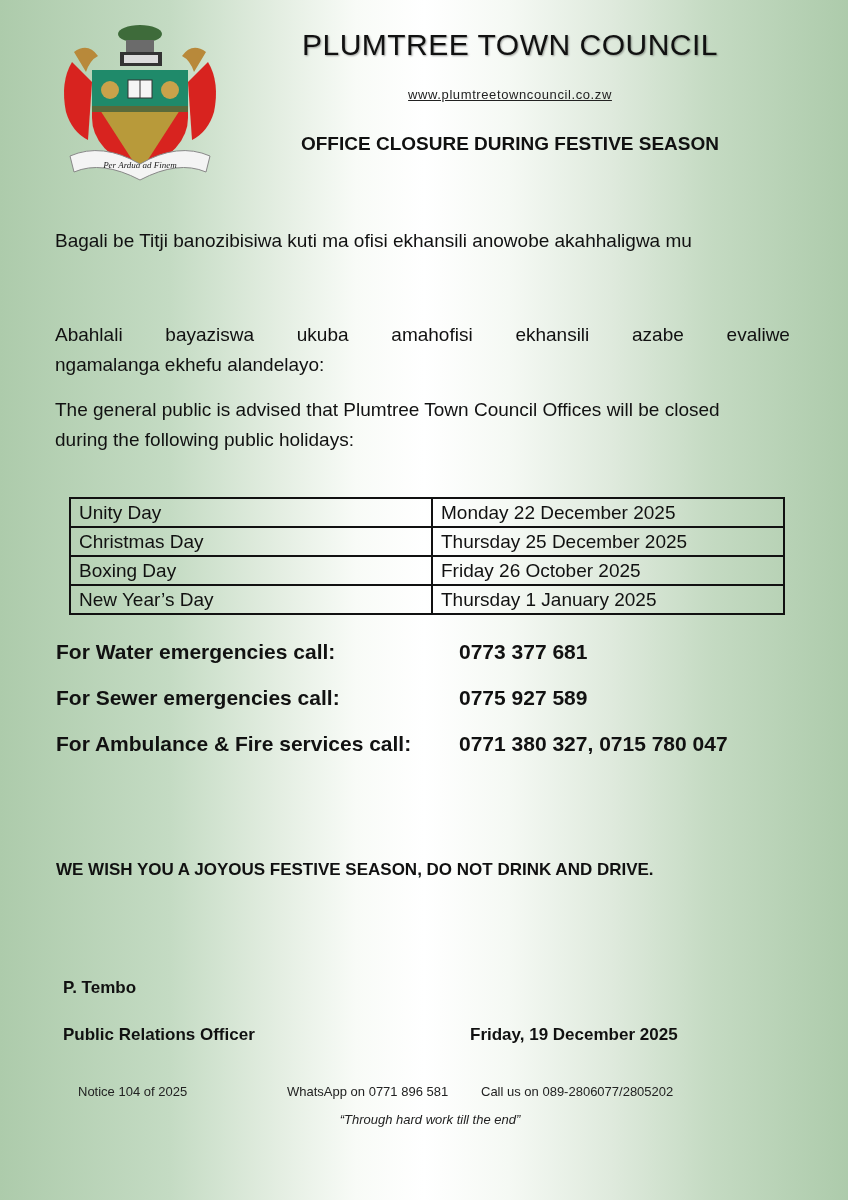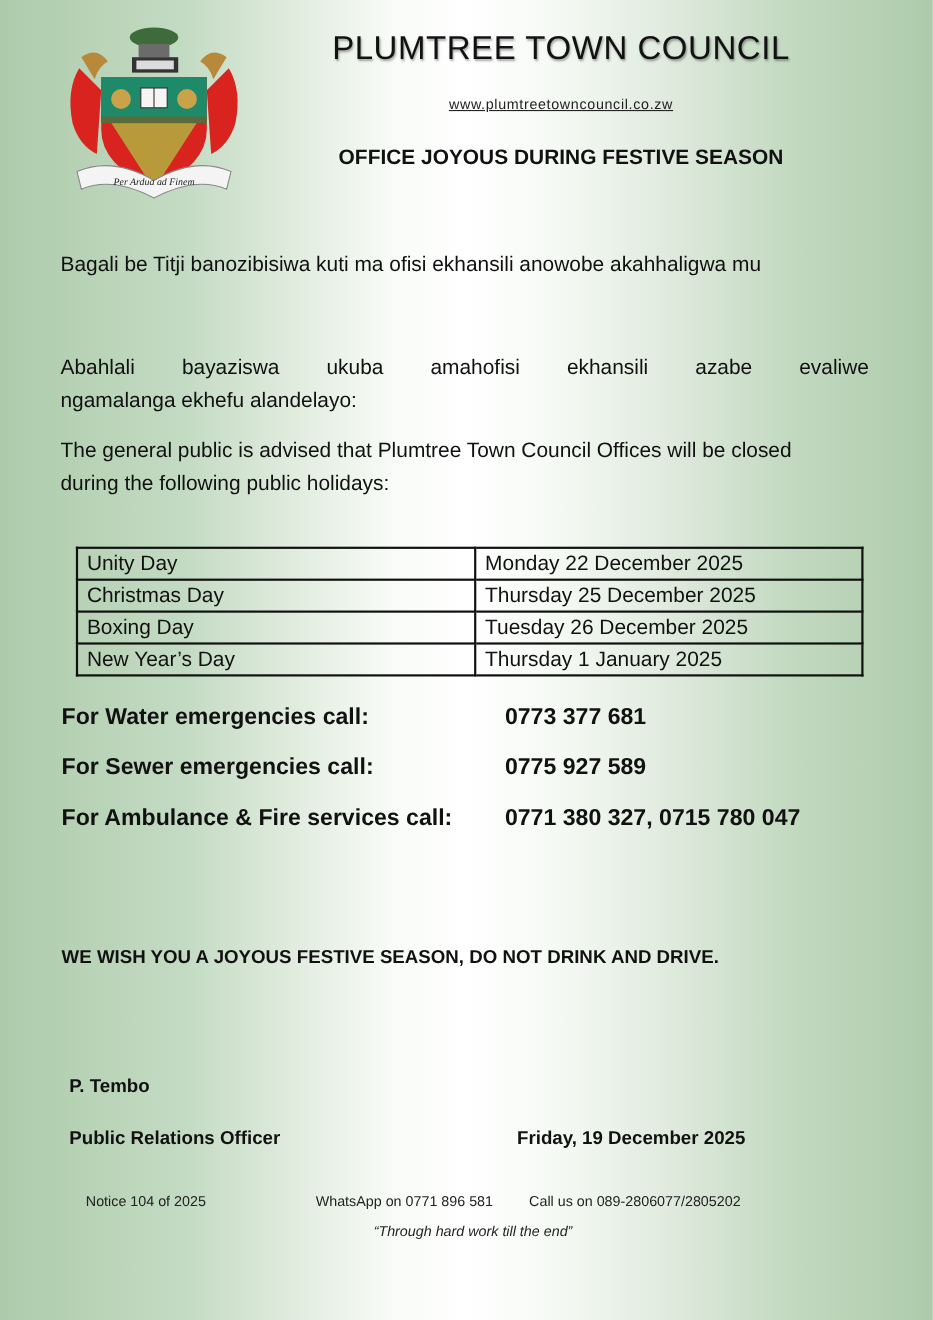--- a/index.html
+++ b/index.html
@@ -67,21 +67,21 @@
     <circle cx="118" cy="68" r="9" fill="#c9a24a"></circle>
     <rect x="76" y="58" width="24" height="18" fill="#f5f5f5" stroke="#333" stroke-width="1"></rect>
     <line x1="88" y1="58" x2="88" y2="76" stroke="#333" stroke-width="1"></line>
 
     <path d="M18 134 Q50 120 88 142 Q126 120 158 134 L154 150 Q126 138 88 158 Q50 138 22 150 Z" fill="#f4f4f4" stroke="#888" stroke-width="1"></path>
     <text x="88" y="146" font-size="9" text-anchor="middle" fill="#222" font-style="italic" font-family="Liberation Serif, serif">Per Ardua ad Finem</text>
   </svg>
 
   <div class="title">PLUMTREE TOWN COUNCIL</div>
   <div class="website">www.plumtreetowncouncil.co.zw</div>
-  <div class="subtitle">OFFICE JOYOUS DURING FESTIVE SEASON</div>
+  <div class="subtitle">OFFICE CLOSURE DURING FESTIVE SEASON</div>
 
   <div class="para p1">
     <div style="display:flex;justify-content:space-between;">
         <span>Bagali be Titji banozibisiwa kuti ma ofisi ekhansili anowobe akahhaligwa mu</span>
       </div>
   </div>
 
   <div class="para p2">
     <div class="justify-line">
       <span>Abahlali</span>
@@ -105,21 +105,21 @@
         <tr>
       <td class="name">Unity Day</td>
       <td>Monday 22 December 2025</td>
     </tr>
     <tr>
       <td class="name">Christmas Day</td>
       <td>Thursday 25 December 2025</td>
     </tr>
     <tr>
       <td class="name">Boxing Day</td>
-      <td>Tuesday 26 December 2025</td>
+      <td>Friday 26 October 2025</td>
     </tr>
     <tr>
       <td class="name">New Year’s Day</td>
       <td>Thursday 1 January 2025</td>
     </tr>
   </tbody>
     </table>
 
   <div class="emerg e1">
     <span class="label">For Water emergencies call:</span>

